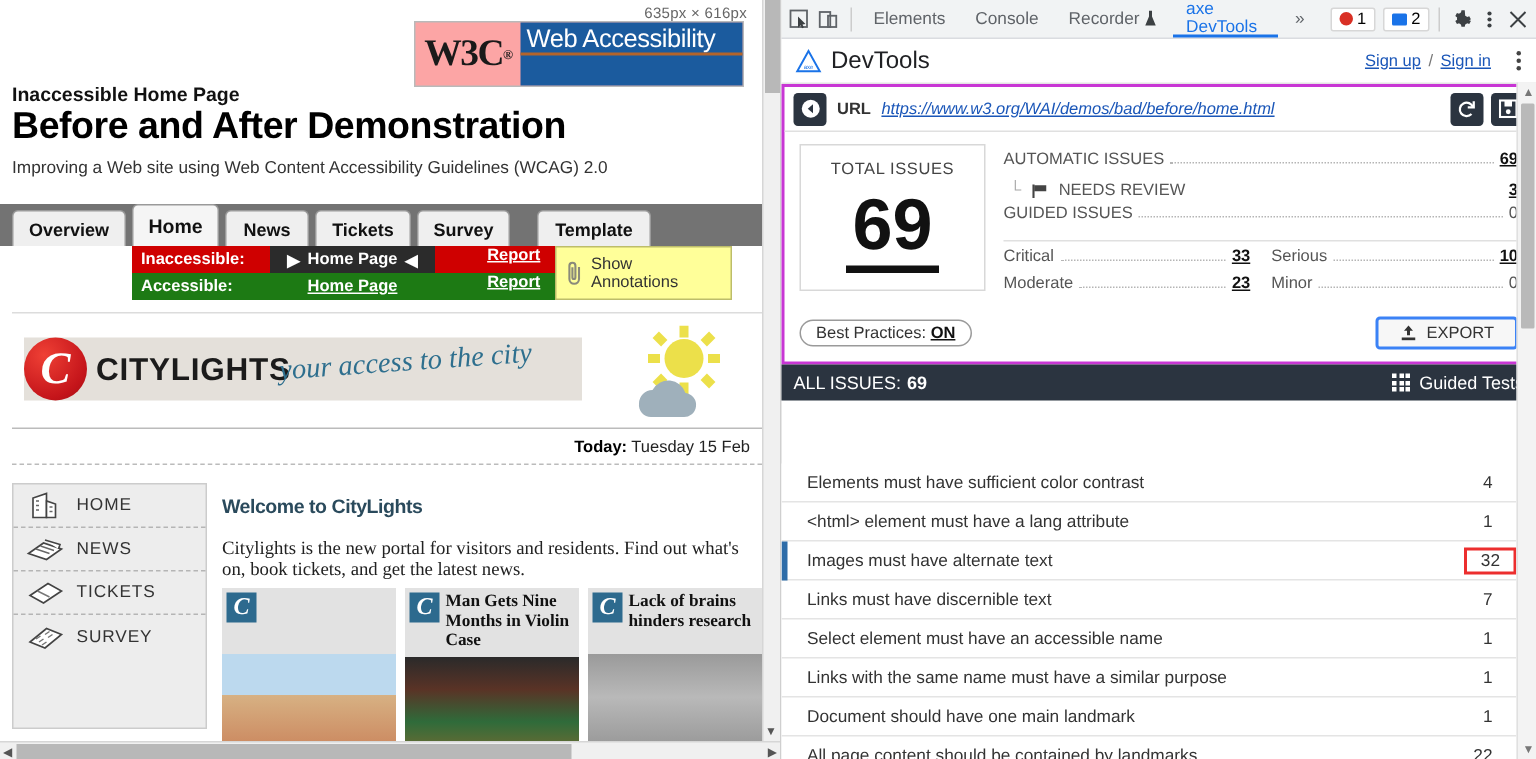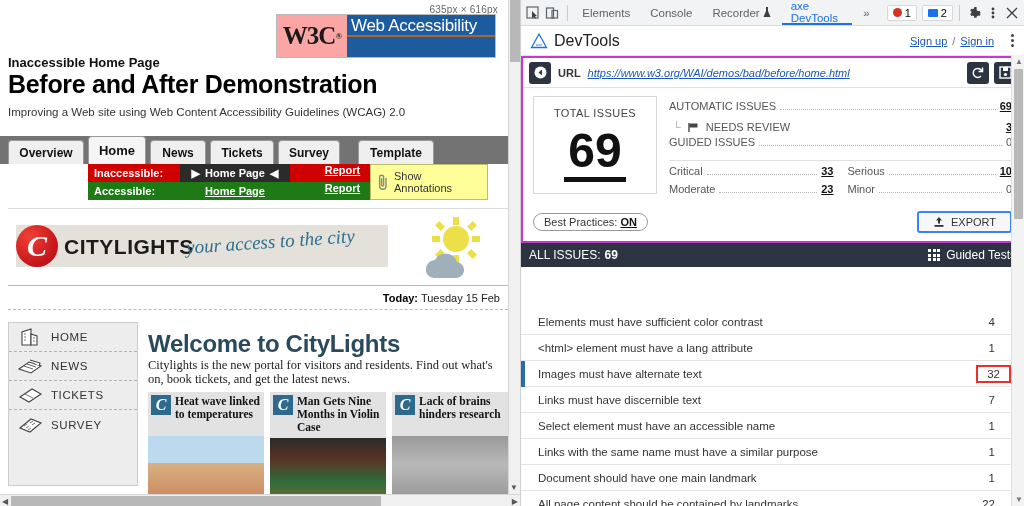--- a/index.html
+++ b/index.html
@@ -124,21 +124,21 @@
   .sidenav { position:absolute; left:8px; top:322px; width:130px; height:164px;
              background:#ededed; border:1px solid #ccc; }
   .nv { height:29px; border-bottom:1px dashed #b5b5b5; display:flex; align-items:center; gap:8px; padding-left:8px; }
   .nv span.lb { font-size:11.5px; color:#333; letter-spacing:.6px; }
   .nv-ico { width:26px; height:20px; flex:none; }
 
   
   .welcome {
     position:absolute; left:148px; top:330px;
     font-family:"Liberation Sans", sans-serif; font-weight:bold;
-    font-size:24px; color:#2a4a5c; letter-spacing:-.3px;text-align:center;
+    font-size:13px; color:#2a4a5c; letter-spacing:-.3px;text-align:center;
   }
   .lede {
     position:absolute; left:148px; top:358px; width:350px;
     font-family:"Liberation Serif", serif; font-size:12.5px; color:#222; line-height:14px;
   }
   .cards { position:absolute; left:148px; top:392px; width:360px; display:flex; gap:6px; }
   .card { width: 116px; }
   .card-hd { background:#e2e2e2; display:flex; gap:4px; padding:3px 3px 4px 3px; min-height:44px; }
   .card-c {
     width:20px; height:20px; background:#2d6a8e; color:#fff; flex:none;
@@ -387,21 +387,20 @@
       </div>
     </div>
 
     <div class="welcome">Welcome to CityLights</div>
     <div class="lede">Citylights is the new portal for visitors and residents. Find out what's on, book tickets, and get the latest news.</div>
 
     <div class="cards">
       <div class="card">
         <div class="card-hd">
           <div class="card-c">C</div>
-          <div class="card-t">Heat wave linked to temperatures</div>
         </div>
         <div class="card-img img-a"></div>
       </div>
       <div class="card">
         <div class="card-hd">
           <div class="card-c">C</div>
           <div class="card-t">Man Gets Nine Months in Violin Case</div>
         </div>
         <div class="card-img img-b"></div>
       </div>

